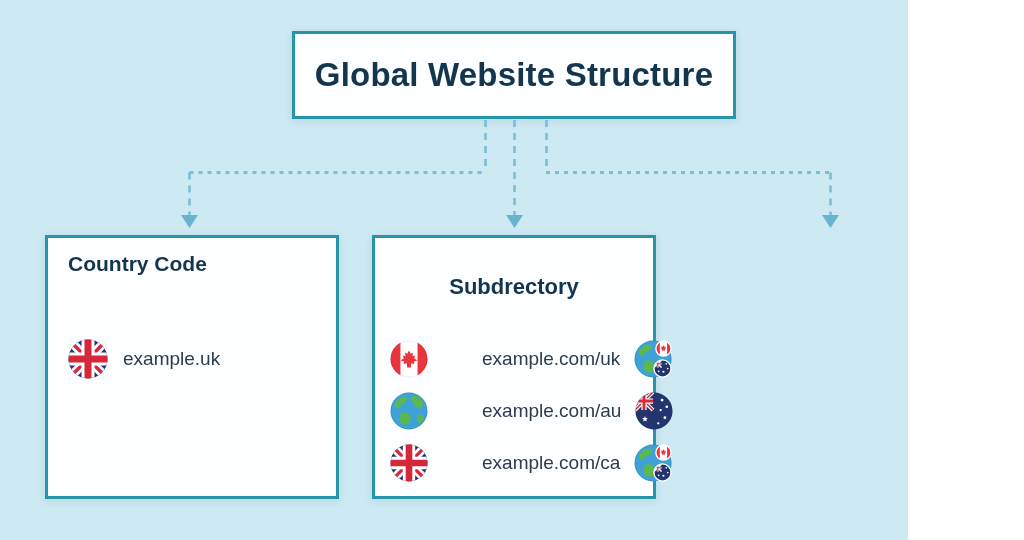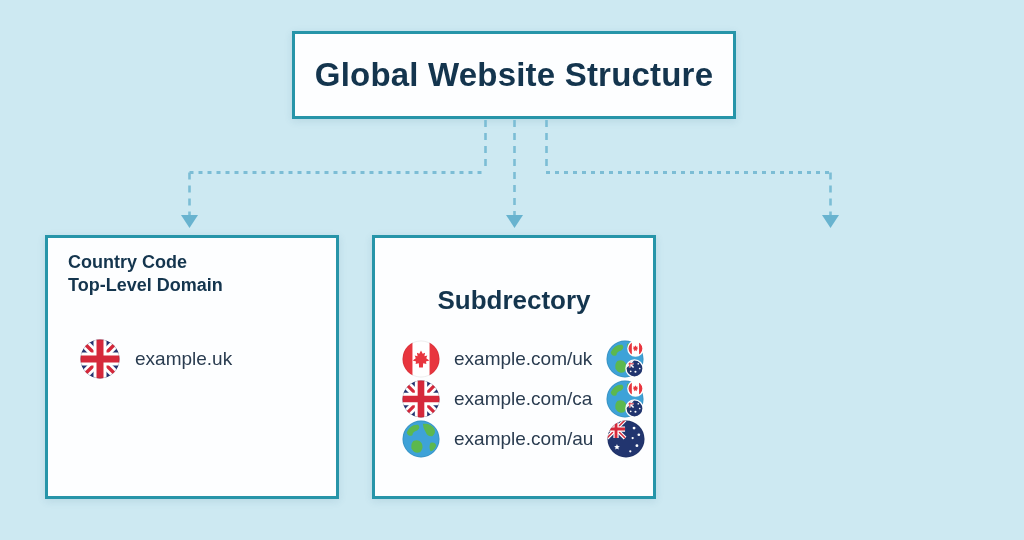--- a/index.html
+++ b/index.html
@@ -1,17 +1,17 @@
 <!DOCTYPE html>
 <html><head>
 <meta charset="utf-8">
 <style>
   html,body { margin:0; padding:0; }
   .canvas {
-    position:relative; width:1024px; height:540px;
+    position:relative; width:908px; height:540px;
     background:#cde9f2; overflow:hidden;
     font-family:"Liberation Sans", sans-serif;
   }
   
   .title-box {
     position:absolute; left:292px; top:31px; width:444px; height:88px;
     background:#fdfeff; border:3px solid #2795a9; box-sizing:border-box;
     display:flex; align-items:center; justify-content:center;
     box-shadow:0 2px 8px rgba(30,90,120,.12);
   }
@@ -23,35 +23,35 @@
   
   .card {
     position:absolute; top:235px; height:264px; background:#fdfeff;
     border:3px solid #2795a9; box-sizing:border-box;
     box-shadow:0 2px 8px rgba(30,90,120,.12);
   }
   .card1 { left:45px;  width:294px; }
   .card2 { left:372px; width:284px; }
   .card3 { left:689px; width:294px; }
   .card-heading { color:#14354e; font-weight:700; }
-  .card1 .card-heading { padding:13px 0 0 20px; font-size:18px; line-height:1.28; }
-  .card2 .card-heading, .card3 .card-heading { padding-top:47px; font-size:26px; text-align:center; }
+  .card1 .card-heading { padding:13px 0 0 20px; font-size:21px; line-height:1.28; }
+  .card2 .card-heading, .card3 .card-heading { padding-top:36px; font-size:22px; text-align:center; }
   .rows {
-    position:absolute; left:12px; right:0; top:101px;
-    display:flex; flex-direction:column; box-sizing:border-box;
+    position:absolute; left:0; right:0; top:101px;
+    display:flex; flex-direction:column; gap:12px; box-sizing:border-box;
   }
   .card1 .rows { padding-left:20px; }
   .card2 .rows { padding:0 12px 0 15px; }
   .card3 .rows { padding-left:21px; }
   .row { display:flex; align-items:center; gap:15px; height:40px; }
   .card2 .row { gap:14px; }
   .icon { width:40px; height:40px; flex:0 0 40px; display:block; }
   .card2 .icon { width:38px; height:38px; flex:0 0 38px; }
   .row-label { font-size:19px; color:#2a3c50; white-space:nowrap; }
-  .card2 .row-label { flex:1; }
+  .card2 .row-label { flex:1;margin-left:40px; }
   .defs-hidden { position:absolute; width:0; height:0; overflow:hidden; }
 </style>
 </head>
 <body>
 
 <div class="canvas">
 
   <svg class="defs-hidden" aria-hidden="true">
     <defs>
       <clipPath id="cpA">
@@ -169,21 +169,20 @@
     <g fill="#68b3cf">
       <path d="M181 215 h17 l-8.5 13 z"></path>
       <path d="M506 215 h17 l-8.5 13 z"></path>
       <path d="M822 215 h17 l-8.5 13 z"></path>
     </g>
   </svg>
 
   <div class="card card1">
     <div class="card-heading">
       <div>Country Code</div>
-      <div>Top-Level Domain</div>
     </div>
     <div class="rows">
       <div class="row">
         <svg class="icon">
             <use href="#flag-uk" xlink:href="#flag-uk"></use>
           </svg>
         <span class="row-label">example.uk</span>
       </div>
     </div>
   </div>
@@ -195,33 +194,33 @@
         <svg class="icon">
             <use href="#flag-canada" xlink:href="#flag-canada"></use>
           </svg>
         <span class="row-label">example.com/uk</span>
         <svg class="icon">
             <use href="#globe-with-flags" xlink:href="#globe-with-flags"></use>
           </svg>
       </div>
       <div class="row">
         <svg class="icon">
+            <use href="#globe" xlink:href="#globe"></use>
+          </svg>
+        <span class="row-label">example.com/au</span>
+        <svg class="icon">
+            <use href="#flag-australia" xlink:href="#flag-australia"></use>
+          </svg>
+      </div>
+      <div class="row">
+        <svg class="icon">
             <use href="#flag-uk" xlink:href="#flag-uk"></use>
           </svg>
         <span class="row-label">example.com/ca</span>
         <svg class="icon">
             <use href="#globe-with-flags" xlink:href="#globe-with-flags"></use>
-          </svg>
-      </div>
-      <div class="row">
-        <svg class="icon">
-            <use href="#globe" xlink:href="#globe"></use>
-          </svg>
-        <span class="row-label">example.com/au</span>
-        <svg class="icon">
-            <use href="#flag-australia" xlink:href="#flag-australia"></use>
           </svg>
       </div>
     </div>
   </div>
 
 
 </div>
 
 </body></html>

